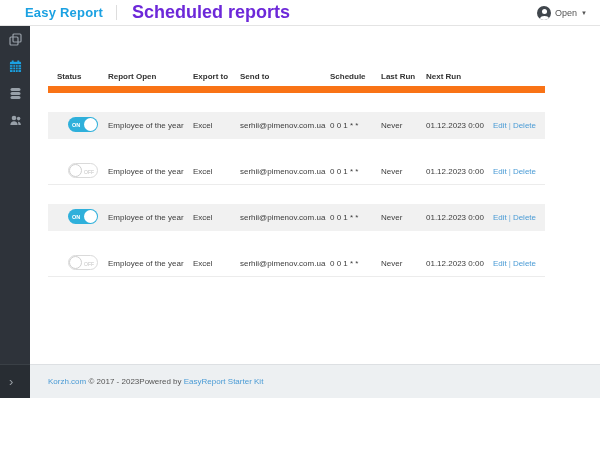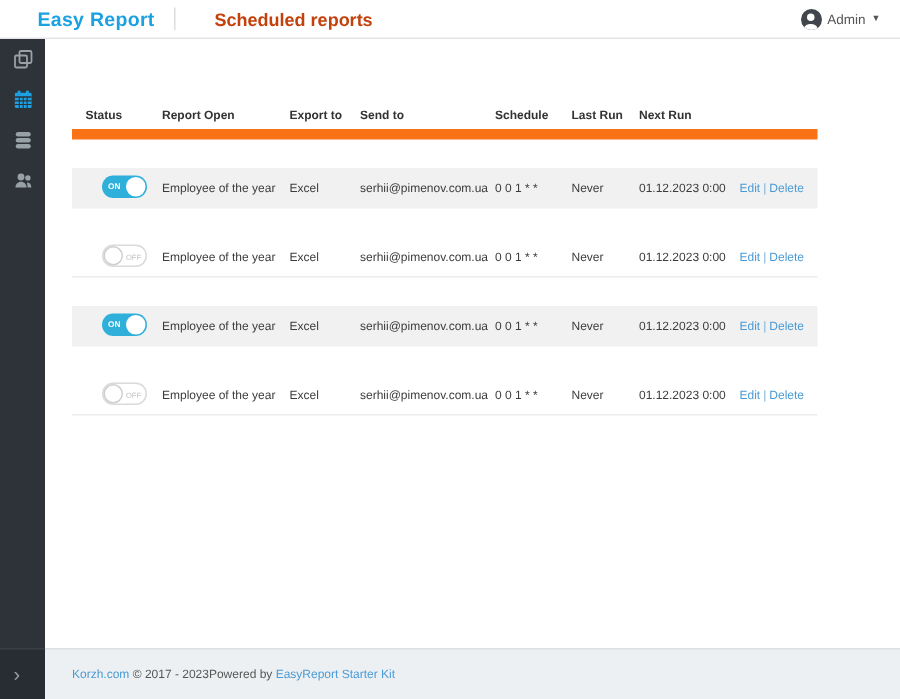--- a/index.html
+++ b/index.html
@@ -1,24 +1,24 @@
 <!DOCTYPE html>
 <html><head>
 <meta charset="utf-8">
 <style>
   * { margin:0; padding:0; box-sizing:border-box; }
   body { font-family:"Liberation Sans", sans-serif; background:#fff; }
-  .page { position:relative; width:600px; height:466px; background:#fff; overflow:hidden; }
+  .page { position:relative; width:600px; height:398px; background:#fff; overflow:hidden; }
 
   
   .header { position:absolute; top:0; left:0; right:0; height:26px; background:#fff;
             border-bottom:1px solid #e4e4e4; display:flex; align-items:center; z-index:3; }
   .logo { margin-left:25px; color:#1ba1e2; font-size:13px; font-weight:bold; letter-spacing:.2px; }
   .header-sep { width:1px; height:15px; background:#ddd; margin-left:13px; }
-  .page-title { margin-left:26px; color:#c2410c; font-size:12px; font-weight:600; }
+  .page-title { margin-left:15px; color:#6d28d9; font-size:18px; font-weight:600; }
   .user-box { position:absolute; right:13px; top:0; height:26px; display:flex; align-items:center; gap:4px; cursor:pointer; }
   .avatar { width:14px; height:14px; border-radius:50%; background:#40464c; position:relative; overflow:hidden; }
   .avatar::before { content:""; position:absolute; top:2.5px; left:4.5px; width:5px; height:5px; border-radius:50%; background:#fff; }
   .avatar::after { content:""; position:absolute; bottom:-2px; left:2.5px; width:9px; height:6px; border-radius:50% 50% 0 0; background:#fff; }
   .user-name { font-size:9px; color:#555; }
   .caret { font-size:6px; color:#555; }
 
   
   .sidebar { position:absolute; top:26px; left:0; bottom:0; width:30px; background:#2e333a;
              display:flex; flex-direction:column; z-index:2; }
@@ -69,21 +69,21 @@
 <body>
 
 <div class="page">
 
   <div class="header">
     <div class="logo">Easy Report</div>
     <div class="header-sep"></div>
     <div class="page-title">Scheduled reports</div>
     <div class="user-box">
       <span class="avatar"></span>
-      <span class="user-name">Admin</span>
+      <span class="user-name">Open</span>
       <span class="caret">▼</span>
     </div>
   </div>
 
   <div class="sidebar">
     <div class="sidebar-item">
       <span>
         <svg width="13" height="13" viewBox="0 0 13 13">
           <rect class="icon-stroke" x="1" y="4" width="8" height="8" rx="1"></rect>
           <rect class="icon-stroke" x="4" y="1" width="8" height="8" rx="1"></rect>

